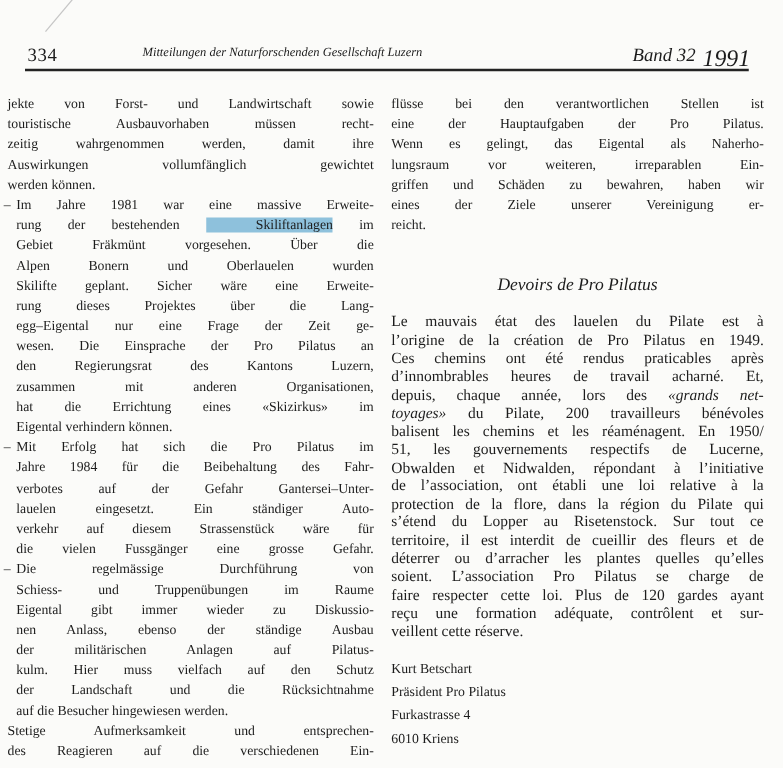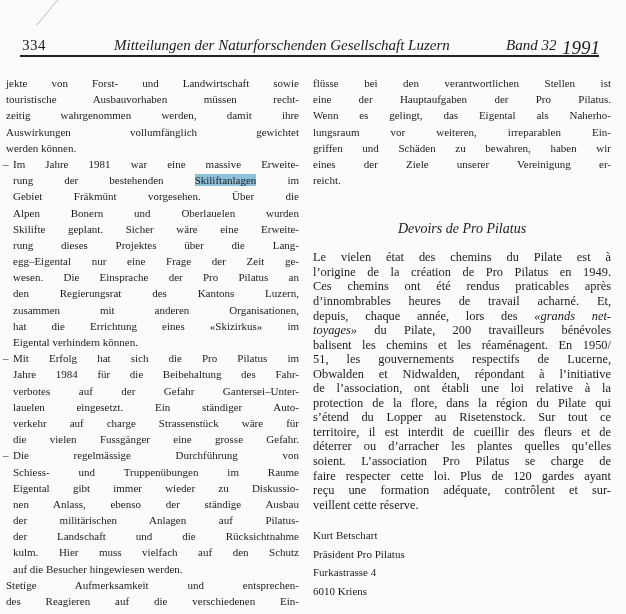--- a/index.html
+++ b/index.html
@@ -14,21 +14,21 @@
   .page{position:absolute;inset:0;}
 
   
   .artifact{
     position:absolute;left:36px;top:25px;width:34px;height:1px;
     background:#c6c6c6;transform-origin:0 0;transform:rotate(-50deg);
   }
 
   
   .page-number{position:absolute;left:22px;top:37px;font-size:15px;letter-spacing:0.5px;}
-  .journal-title{position:absolute;left:114px;top:37px;font-size:15px;font-style:italic;}
+  .journal-title{position:absolute;left:114px;top:37px;font-size:10px;font-style:italic;}
   .volume{position:absolute;left:506px;top:37px;font-size:15px;font-style:italic;}
   .year{position:absolute;left:562px;top:37px;font-size:19px;font-style:italic;}
   .header-rule{position:absolute;left:20px;top:55px;width:579px;height:2px;background:#232323;}
 
   
   .col{position:absolute;top:75px;}
   .col-left{left:6px;width:293px;}
   .col-right{left:313px;width:298px;}
 
   .block{font-size:11px;line-height:16.2px;}
@@ -46,21 +46,21 @@
 
   .block.heading{margin-top:33px;font-size:14px;line-height:16px;font-style:italic;}
   .block.heading .line{text-align:right;text-align-last:center;height:16px;}
 
   .block.small{margin-top:13px;font-size:12.4px;line-height:14.55px;}
   .block.small .line{height:14.55px;}
 
   .block.signature{margin-top:14px;font-size:11px;line-height:18.6px;}
   .block.signature .line{text-align:left;text-align-last:left;height:18.6px;}
 
-  .hl{background:#8ec1dc;}
+  .hl{background:#8ec1dc;padding-left:40px;}
   .it{font-style:italic;}
 </style>
 </head>
 <body>
 
 <div class="page">
   <div class="artifact"></div>
 
   <div class="page-number">334</div>
   <div class="journal-title">Mitteilungen der Naturforschenden Gesellschaft Luzern</div>
@@ -90,32 +90,32 @@
         <div class="line">zusammen mit anderen Organisationen,</div>
         <div class="line">hat die Errichtung eines «Skizirkus» im</div>
         <div class="line flush">Eigental verhindern können.</div>
       </div>
       <div class="block list">
         <span class="marker">–</span>
         <div class="line">Mit Erfolg hat sich die Pro Pilatus im</div>
         <div class="line">Jahre 1984 für die Beibehaltung des Fahr-</div>
         <div class="line">verbotes auf der Gefahr Gantersei–Unter-</div>
         <div class="line">lauelen eingesetzt. Ein ständiger Auto-</div>
-        <div class="line">verkehr auf charge Strassenstück wäre für</div>
+        <div class="line">verkehr auf diesem Strassenstück wäre für</div>
         <div class="line">die vielen Fussgänger eine grosse Gefahr.</div>
       </div>
       <div class="block list">
         <span class="marker">–</span>
         <div class="line">Die regelmässige Durchführung von</div>
         <div class="line">Schiess- und Truppenübungen im Raume</div>
         <div class="line">Eigental gibt immer wieder zu Diskussio-</div>
         <div class="line">nen Anlass, ebenso der ständige Ausbau</div>
         <div class="line">der militärischen Anlagen auf Pilatus-</div>
+        <div class="line">kulm. Hier muss vielfach auf den Schutz</div>
         <div class="line">der Landschaft und die Rücksichtnahme</div>
-        <div class="line">kulm. Hier muss vielfach auf den Schutz</div>
         <div class="line flush">auf die Besucher hingewiesen werden.</div>
       </div>
       <div class="block para">
         <div class="line">Stetige Aufmerksamkeit und entsprechen-</div>
         <div class="line">des Reagieren auf die verschiedenen Ein-</div>
       </div>
     </div>
   <div class="col col-right" id="col-right">
       <div class="block para">
         <div class="line">flüsse bei den verantwortlichen Stellen ist</div>
@@ -123,21 +123,21 @@
         <div class="line">Wenn es gelingt, das Eigental als Naherho-</div>
         <div class="line">lungsraum vor weiteren, irreparablen Ein-</div>
         <div class="line">griffen und Schäden zu bewahren, haben wir</div>
         <div class="line">eines der Ziele unserer Vereinigung er-</div>
         <div class="line flush">reicht.</div>
       </div>
       <div class="block heading">
         <div class="line">Devoirs de Pro Pilatus</div>
       </div>
       <div class="block para small">
-        <div class="line">Le vielen état des chemins du Pilate est à</div>
+        <div class="line">Le mauvais état des lauelen du Pilate est à</div>
         <div class="line">l’origine de la création de Pro Pilatus en 1949.</div>
         <div class="line">Ces chemins ont été rendus praticables après</div>
         <div class="line">d’innombrables heures de travail acharné. Et,</div>
         <div class="line">depuis, chaque année, lors des <span class="it">«grands net-</span></div>
         <div class="line"><span class="it">toyages»</span> du Pilate, 200 travailleurs bénévoles</div>
         <div class="line">balisent les chemins et les réaménagent. En 1950/</div>
         <div class="line">51, les gouvernements respectifs de Lucerne,</div>
         <div class="line">Obwalden et Nidwalden, répondant à l’initiative</div>
         <div class="line">de l’association, ont établi une loi relative à la</div>
         <div class="line">protection de la flore, dans la région du Pilate qui</div>

